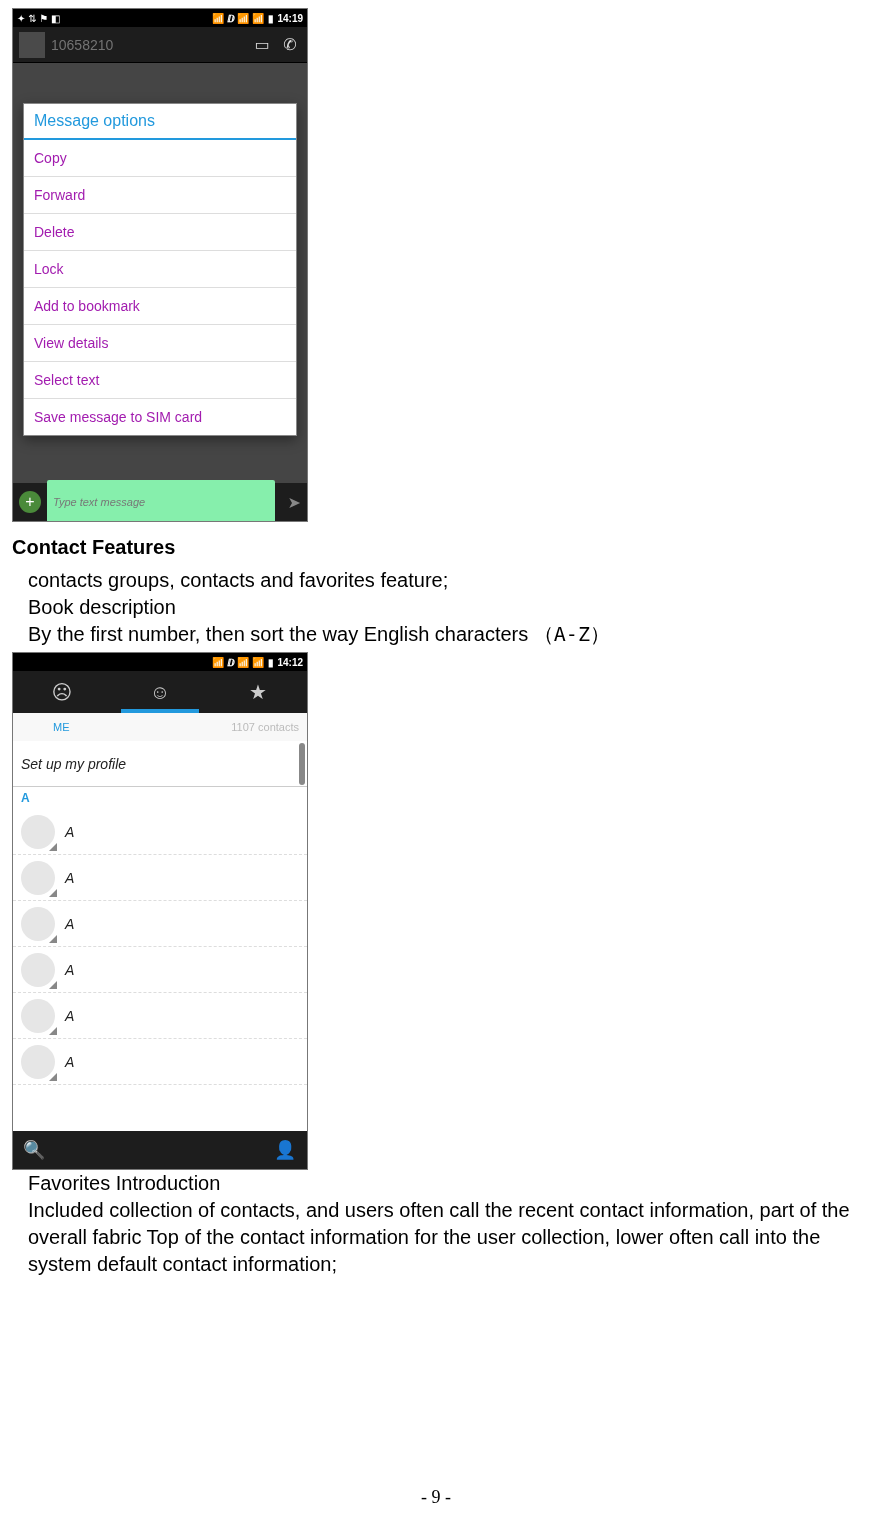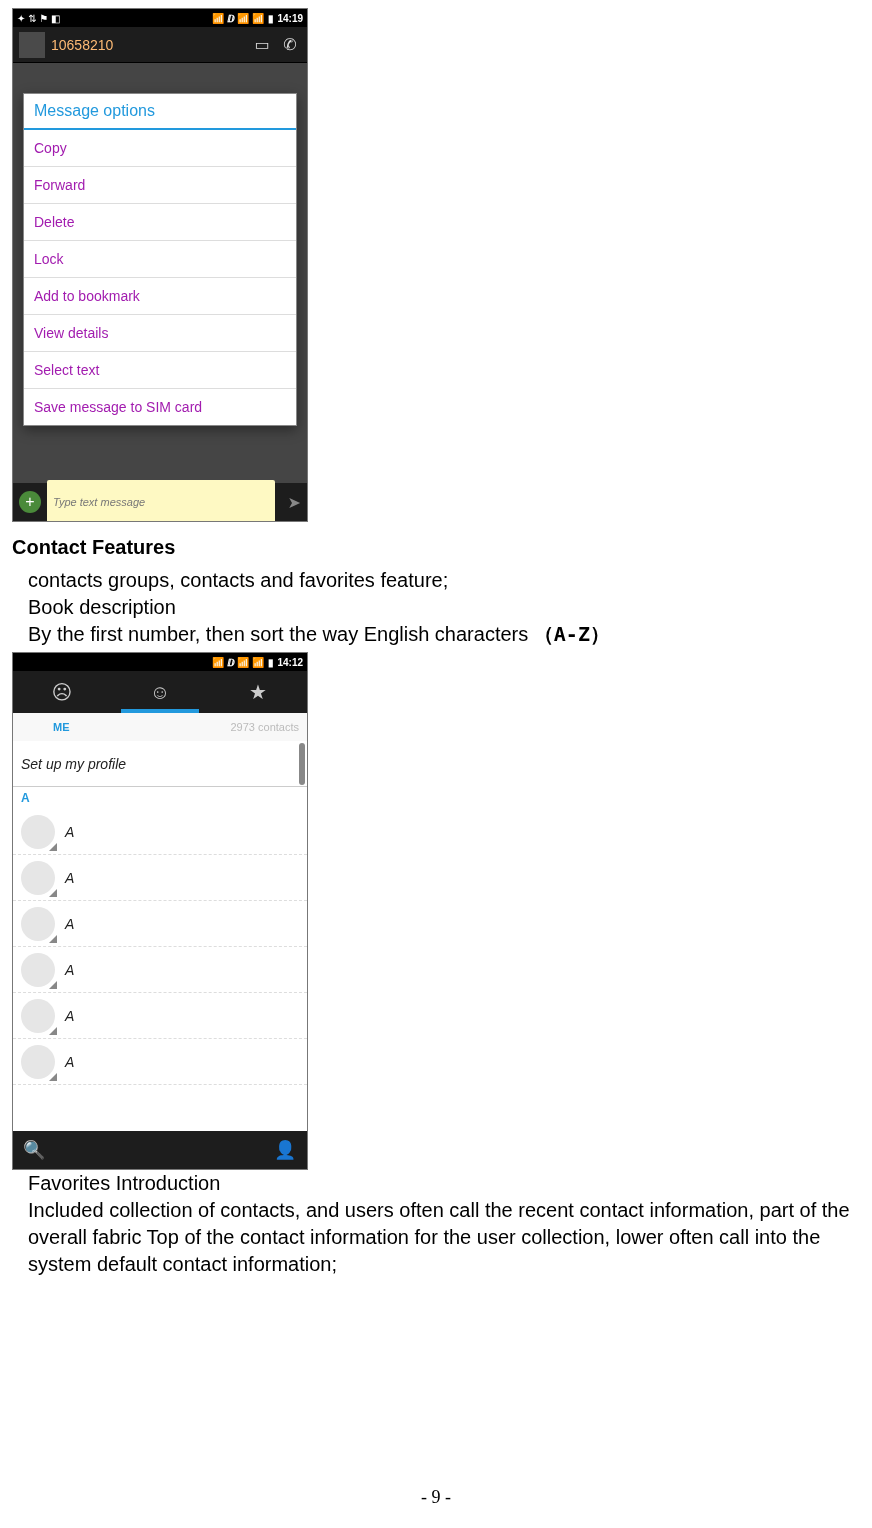--- a/index.html
+++ b/index.html
@@ -28,63 +28,63 @@
     display: flex; justify-content: space-between; align-items: center;
     padding: 0 4px;
   }
   .sb .l, .sb .r { display: flex; gap: 4px; align-items: center; }
   .sb .r { font-weight: bold; }
   .hdr1 {
     height: 36px; background: #1d1d1d; display: flex; align-items: center;
     padding: 0 6px; gap: 6px; border-bottom: 1px solid #000;
   }
   .hdr1 .photo { width: 26px; height: 26px; background: #4a4a4a; }
-  .hdr1 .num { flex: 1; color: #fdba74; font-size: 14px; }
+  .hdr1 .num { flex: 1; color: #737373; font-size: 14px; }
   .hdr1 .ic { color: #ddd; font-size: 16px; width: 22px; text-align: center; }
   .dim-body { position: absolute; inset: 54px 0 0 0; background: rgba(0,0,0,0.35); }
   .menu1 {
-    position: absolute; top: 84px; left: 10px; right: 10px;
+    position: absolute; top: 94px; left: 10px; right: 10px;
     background: #fff; border: 1px solid #888;
     box-shadow: 0 4px 12px rgba(0,0,0,0.4);
   }
   .menu1 .title {
     color: #2299dd; font-size: 16px; padding: 8px 10px;
     border-bottom: 2px solid #2299dd;
   }
   .menu1 .item {
     padding: 10px 10px; font-size: 14px; color: #a21caf;
     border-bottom: 1px solid #ddd;
   }
   .menu1 .item:last-child { border-bottom: none; }
   .composer {
     position: absolute; bottom: 0; left: 0; right: 0;
     height: 38px; background: #1d1d1d; display: flex; align-items: center;
     padding: 0 6px; gap: 6px;
   }
   .composer .add { width: 22px; height: 22px; border-radius: 50%; background: #4a8a3a; color: #fff; display: flex; align-items: center; justify-content: center; font-size: 16px;}
-  .composer .inp { flex: 1; height: 44px; background: #fef9c3; border-radius: 2px; color: #777; font-size: 11px; display: flex; align-items: center; padding: 0 6px; font-style: italic;}
+  .composer .inp { flex: 1; height: 44px; background: #86efac; border-radius: 2px; color: #777; font-size: 11px; display: flex; align-items: center; padding: 0 6px; font-style: italic;}
   .composer .send { color: #888; font-size: 16px; width: 20px; text-align: right;}
 
   
   .heading { font-weight: bold; font-size: 20px; margin: 14px 0 8px 0; }
   .para { font-size: 20px; line-height: 1.35; margin-left: 16px; }
-  .az { font-family: monospace, "Courier New"; color: #000; font-weight: bold; }
+  .az { font-family: monospace, "Courier New"; color: #000; }
 
   
   .shot2 {
     width: 296px; height: 518px; border: 1px solid #777;
     background: #fff; position: relative; overflow: hidden; margin-top: 4px;
   }
   .tabs2 {
     height: 42px; background: #1d1d1d; display: flex;
   }
   .tabs2 .tab { flex: 1; display: flex; align-items: center; justify-content: center; color: #ccc; font-size: 20px; position: relative;}
   .tabs2 .tab.active::after { content: ""; position: absolute; bottom: 0; left: 10%; right: 10%; height: 4px; background: #2299dd; }
   .subhdr2 { height: 28px; display: flex; align-items: center; justify-content: space-between; padding: 0 8px; font-size: 11px; background: #f8f8f8;}
-  .subhdr2 .me { color: #2299dd; font-weight: bold; padding-left: 32px; }
+  .subhdr2 .me { color: #2299dd; font-weight: normal; padding-left: 32px; }
   .subhdr2 .cnt { color: #bbb; }
   .row2 { height: 46px; display: flex; align-items: center; padding: 0 8px; gap: 10px; border-bottom: 1px dashed #ddd; }
   .row2.profile { border-bottom: 1px solid #ccc; }
   .row2 .ava { width: 34px; height: 34px; border-radius: 50%; background: #e6e6e6; position: relative; }
   .row2 .ava::after { content: ""; position: absolute; bottom: -2px; right: -2px; width: 0; height: 0;
     border-left: 8px solid transparent; border-bottom: 8px solid #888;}
   .row2 .name { font-size: 14px; color: #222; font-style: italic; }
   .secthead { font-size: 12px; color: #2299dd; padding: 4px 8px; font-weight: bold;}
   .btmbar2 { position: absolute; bottom: 0; left: 0; right: 0; height: 38px; background: #1d1d1d; display: flex; align-items: center; justify-content: space-between; padding: 0 10px; color: #ccc; font-size: 18px;}
   .scroll2 { position: absolute; top: 90px; right: 2px; bottom: 40px; width: 6px; }
@@ -154,21 +154,21 @@
       </div>
     <div class="tab active">
         <span>☺</span>
       </div>
     <div class="tab">
         <span>★</span>
       </div>
   </div>
   <div class="subhdr2">
     <span class="me">ME</span>
-    <span class="cnt">2973 contacts</span>
+    <span class="cnt">1107 contacts</span>
   </div>
   <div class="row2 profile">
     <span class="name">Set up my profile</span>
   </div>
   <div class="secthead">A</div>
 
   <div class="row2">
       <div class="ava"></div>
       <span class="name">A</span>
     </div>

